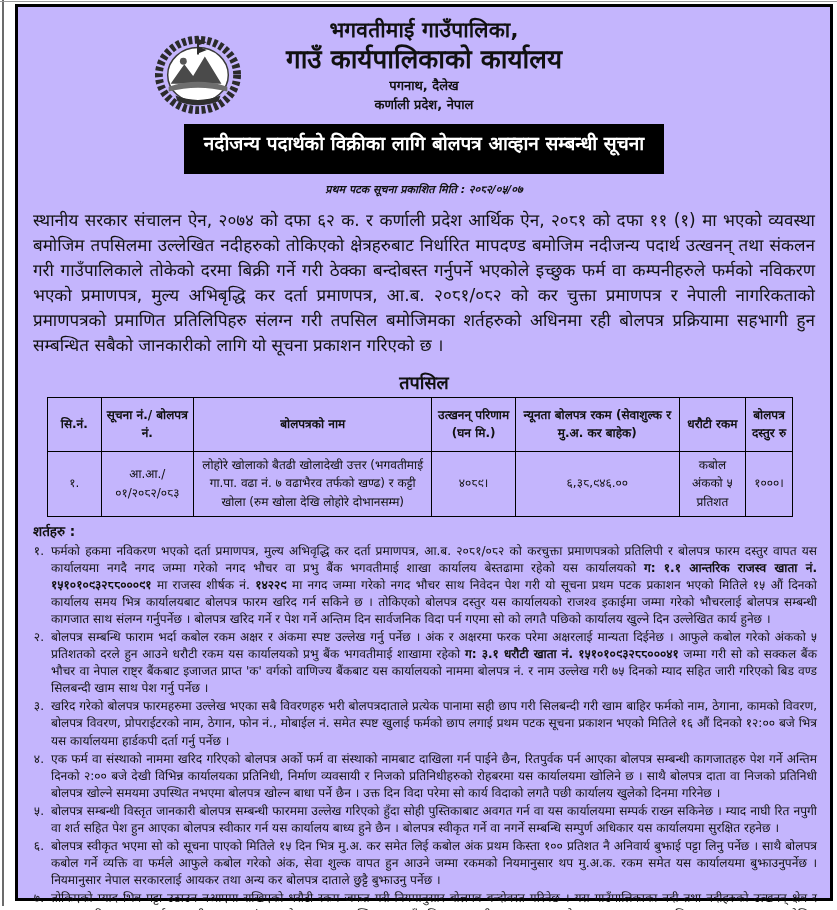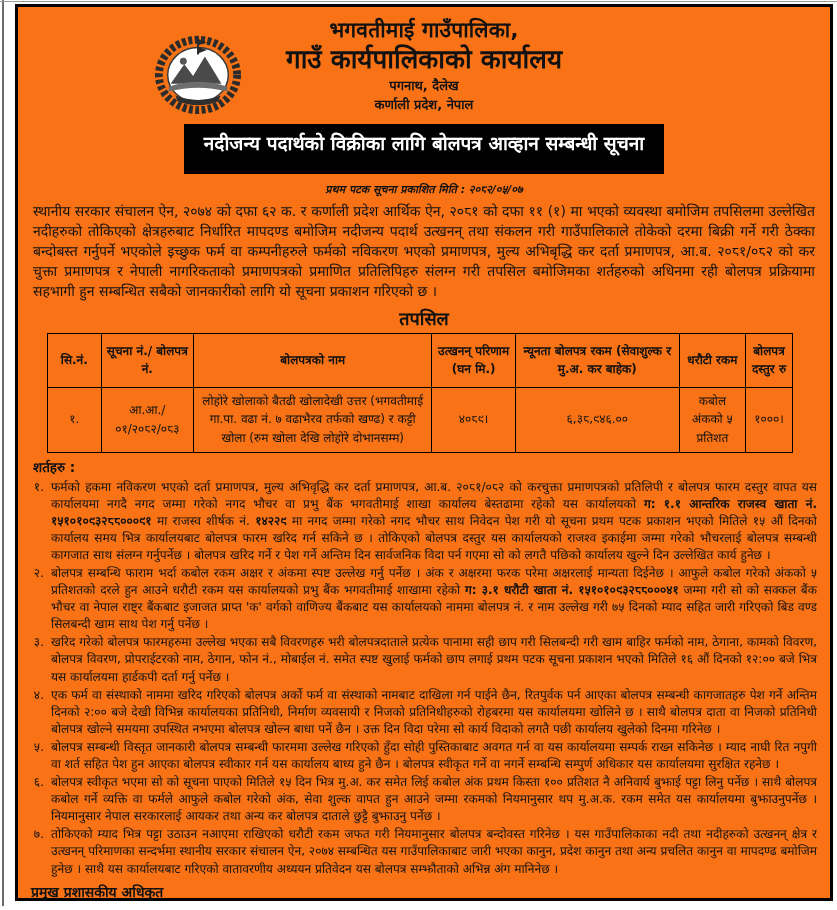--- a/index.html
+++ b/index.html
@@ -16,40 +16,40 @@
     background: #6b6b6b;
   }
   .scan-line-top {
     position: absolute; left: 0; top: 1px; right: 0; height: 1px;
     background: #9a9a9a;
   }
   .frame {
     position: absolute; left: 15px; top: 4px; right: 4px; bottom: 9px;
     border: 3.5px solid #000;
     padding: 6px 13px 6px 13px;
-    background: #f97316;
+    background: #c4b5fd;
   }
   
   .header { position: relative; text-align: center; padding-top: 4px; }
   .logo { position: absolute; left: 116px; top: 16px; width: 102px; height: 88px; }
   .org-name   { font-size: 21px; font-weight: bold; line-height: 1.25; letter-spacing: .2px; }
   .office-name{ font-size: 26px; font-weight: bold; line-height: 1.3; }
   .addr       { font-size: 13px; font-weight: bold; line-height: 1.45; }
   .banner {
     display: block; width: max-content; max-width: 92%;
     margin: 9px auto 7px auto;
     background: #000; color: #fff;
     font-size: 19px; font-weight: bold;
     padding: 6px 20px 18px 20px;
     text-align: center;
   }
   .date-line { text-align: center; font-size: 11px; font-weight: bold; margin: 2px 0 5px 0; font-style: italic; }
   .intro {
-    font-size: 14px; line-height: 20px; text-align: justify;
-    margin: 5px 2px;
+    font-size: 17px; line-height: 25px; text-align: justify;
+    margin: 12px 2px;
   }
   .schedule-title { text-align: center; font-weight: bold; font-size: 18px; margin: 3px 0 3px 0; }
   
   table.tender {
     border-collapse: collapse; table-layout: fixed;
     margin: 0 24px 5px 16px; width: calc(100% - 40px);
   }
   table.tender th, table.tender td {
     border: 1.6px solid #000;
     font-size: 12px; text-align: center; vertical-align: middle;

